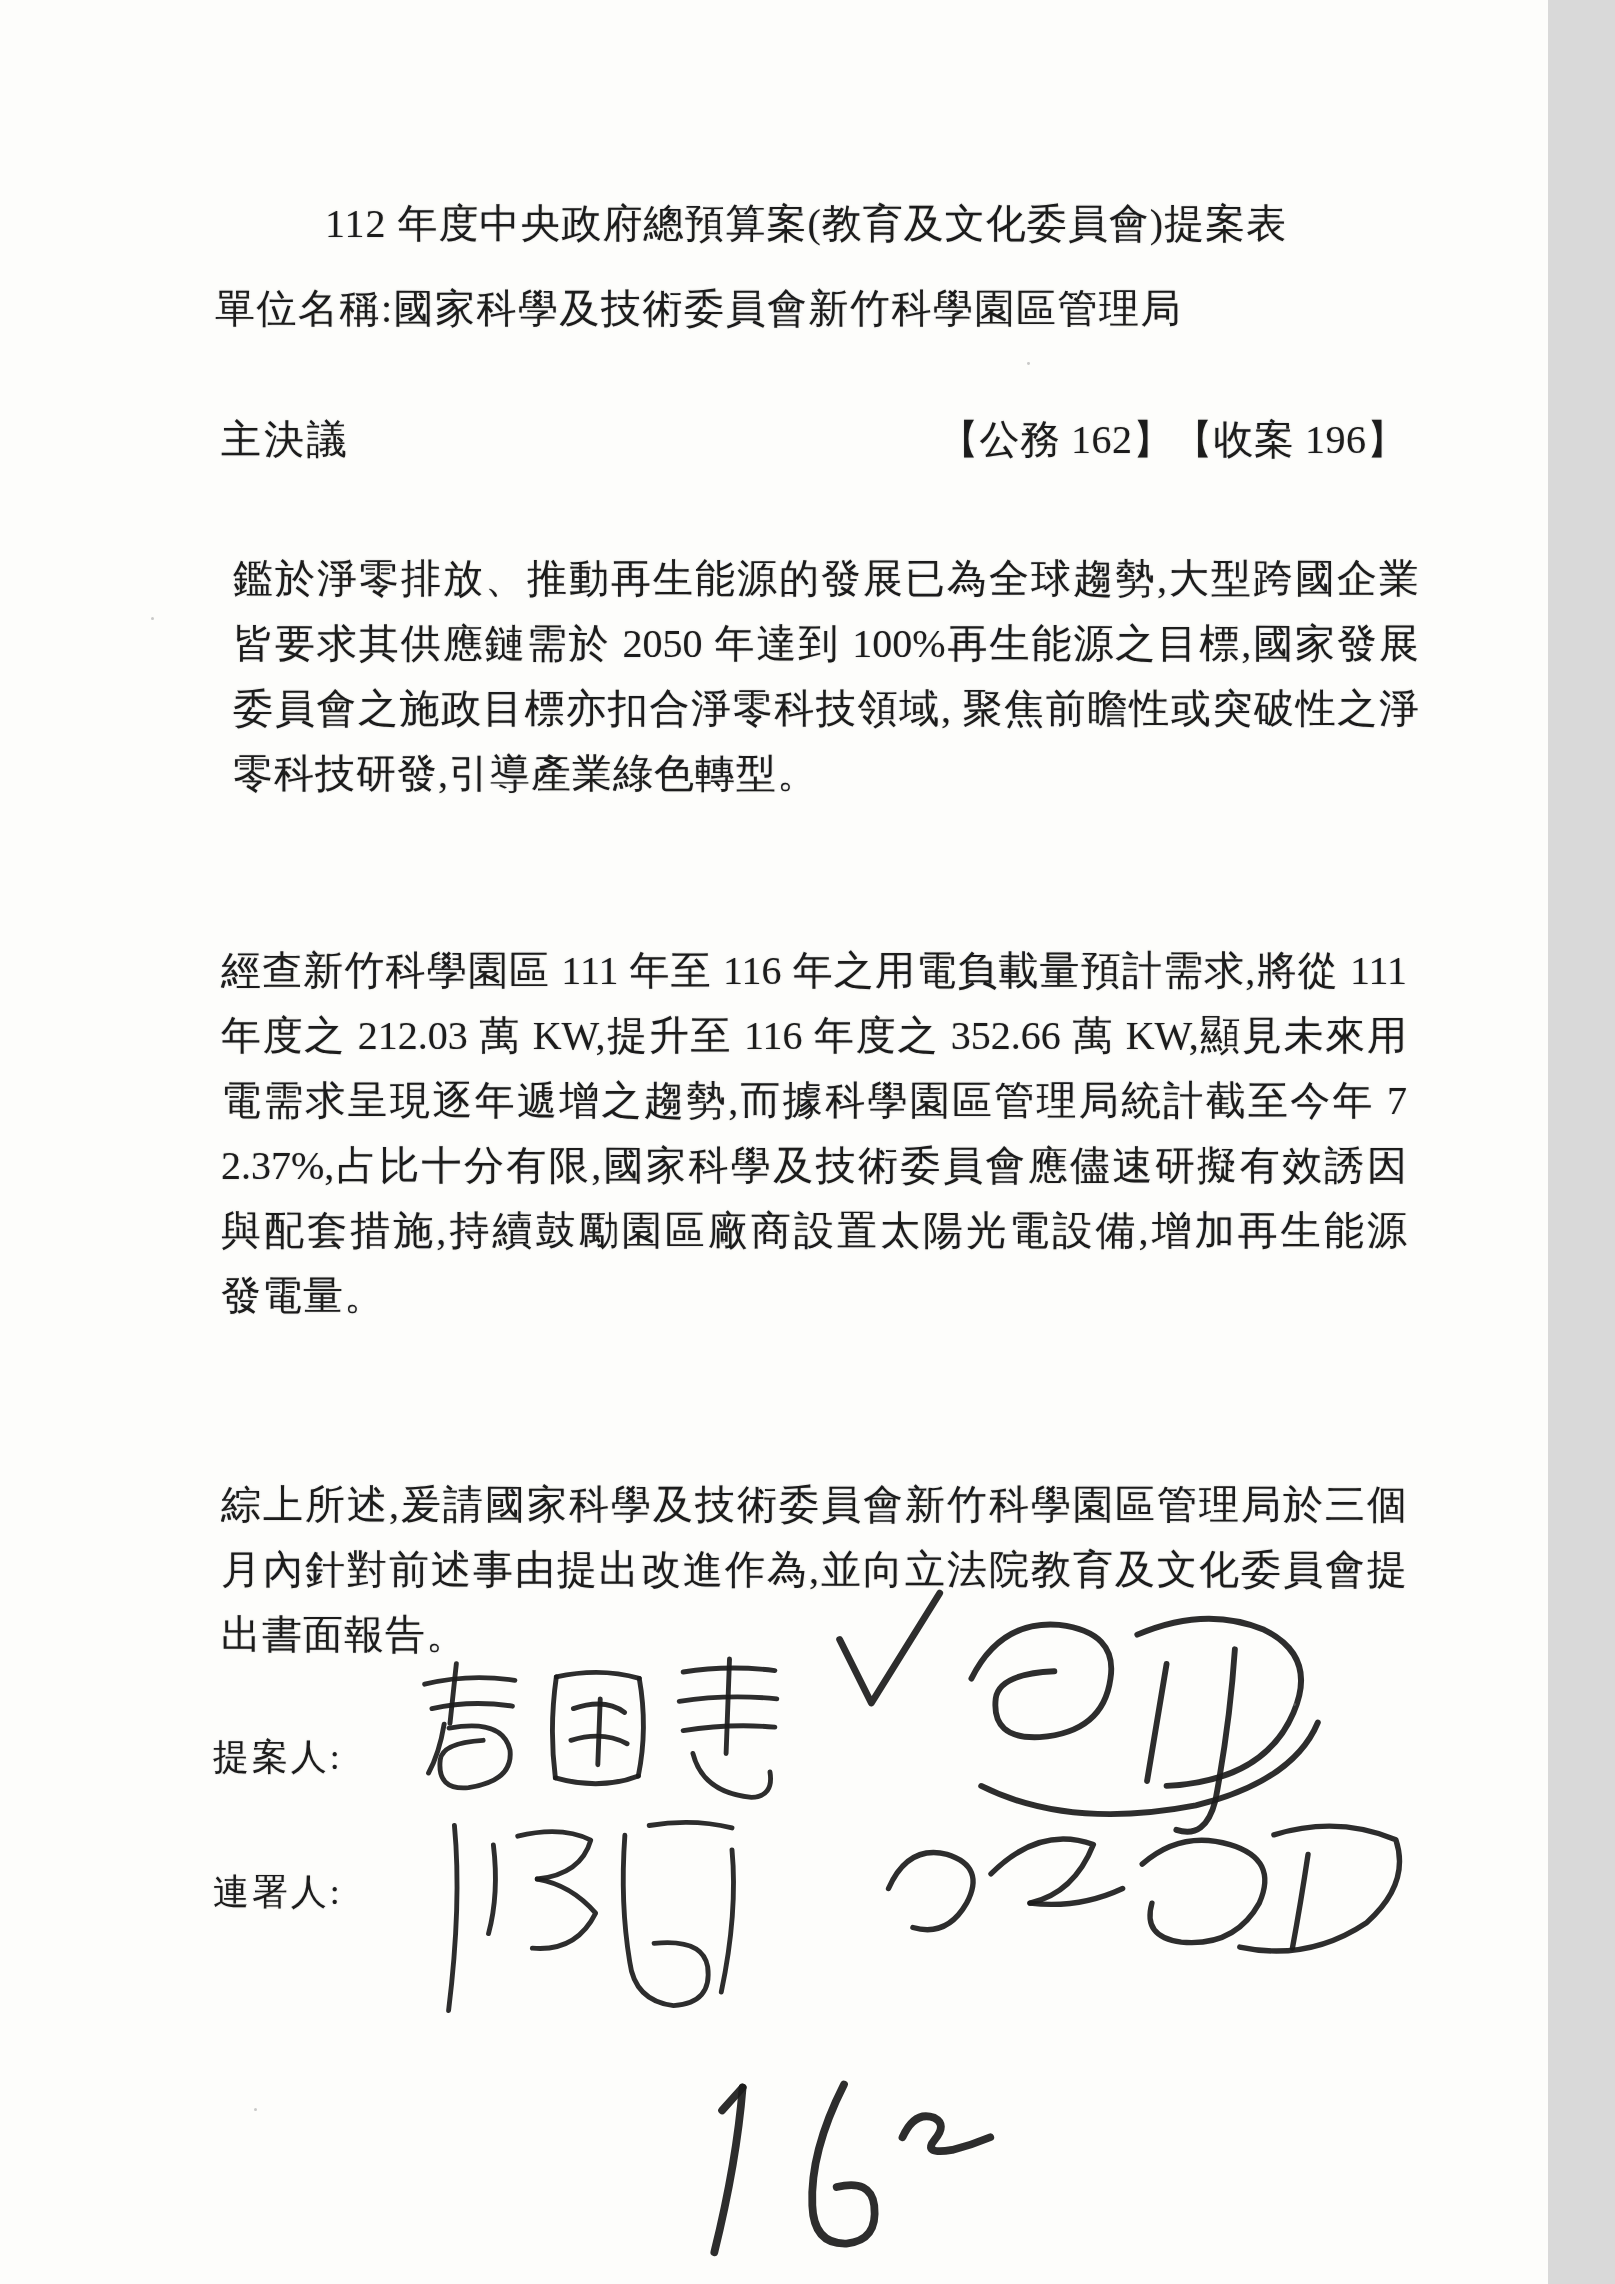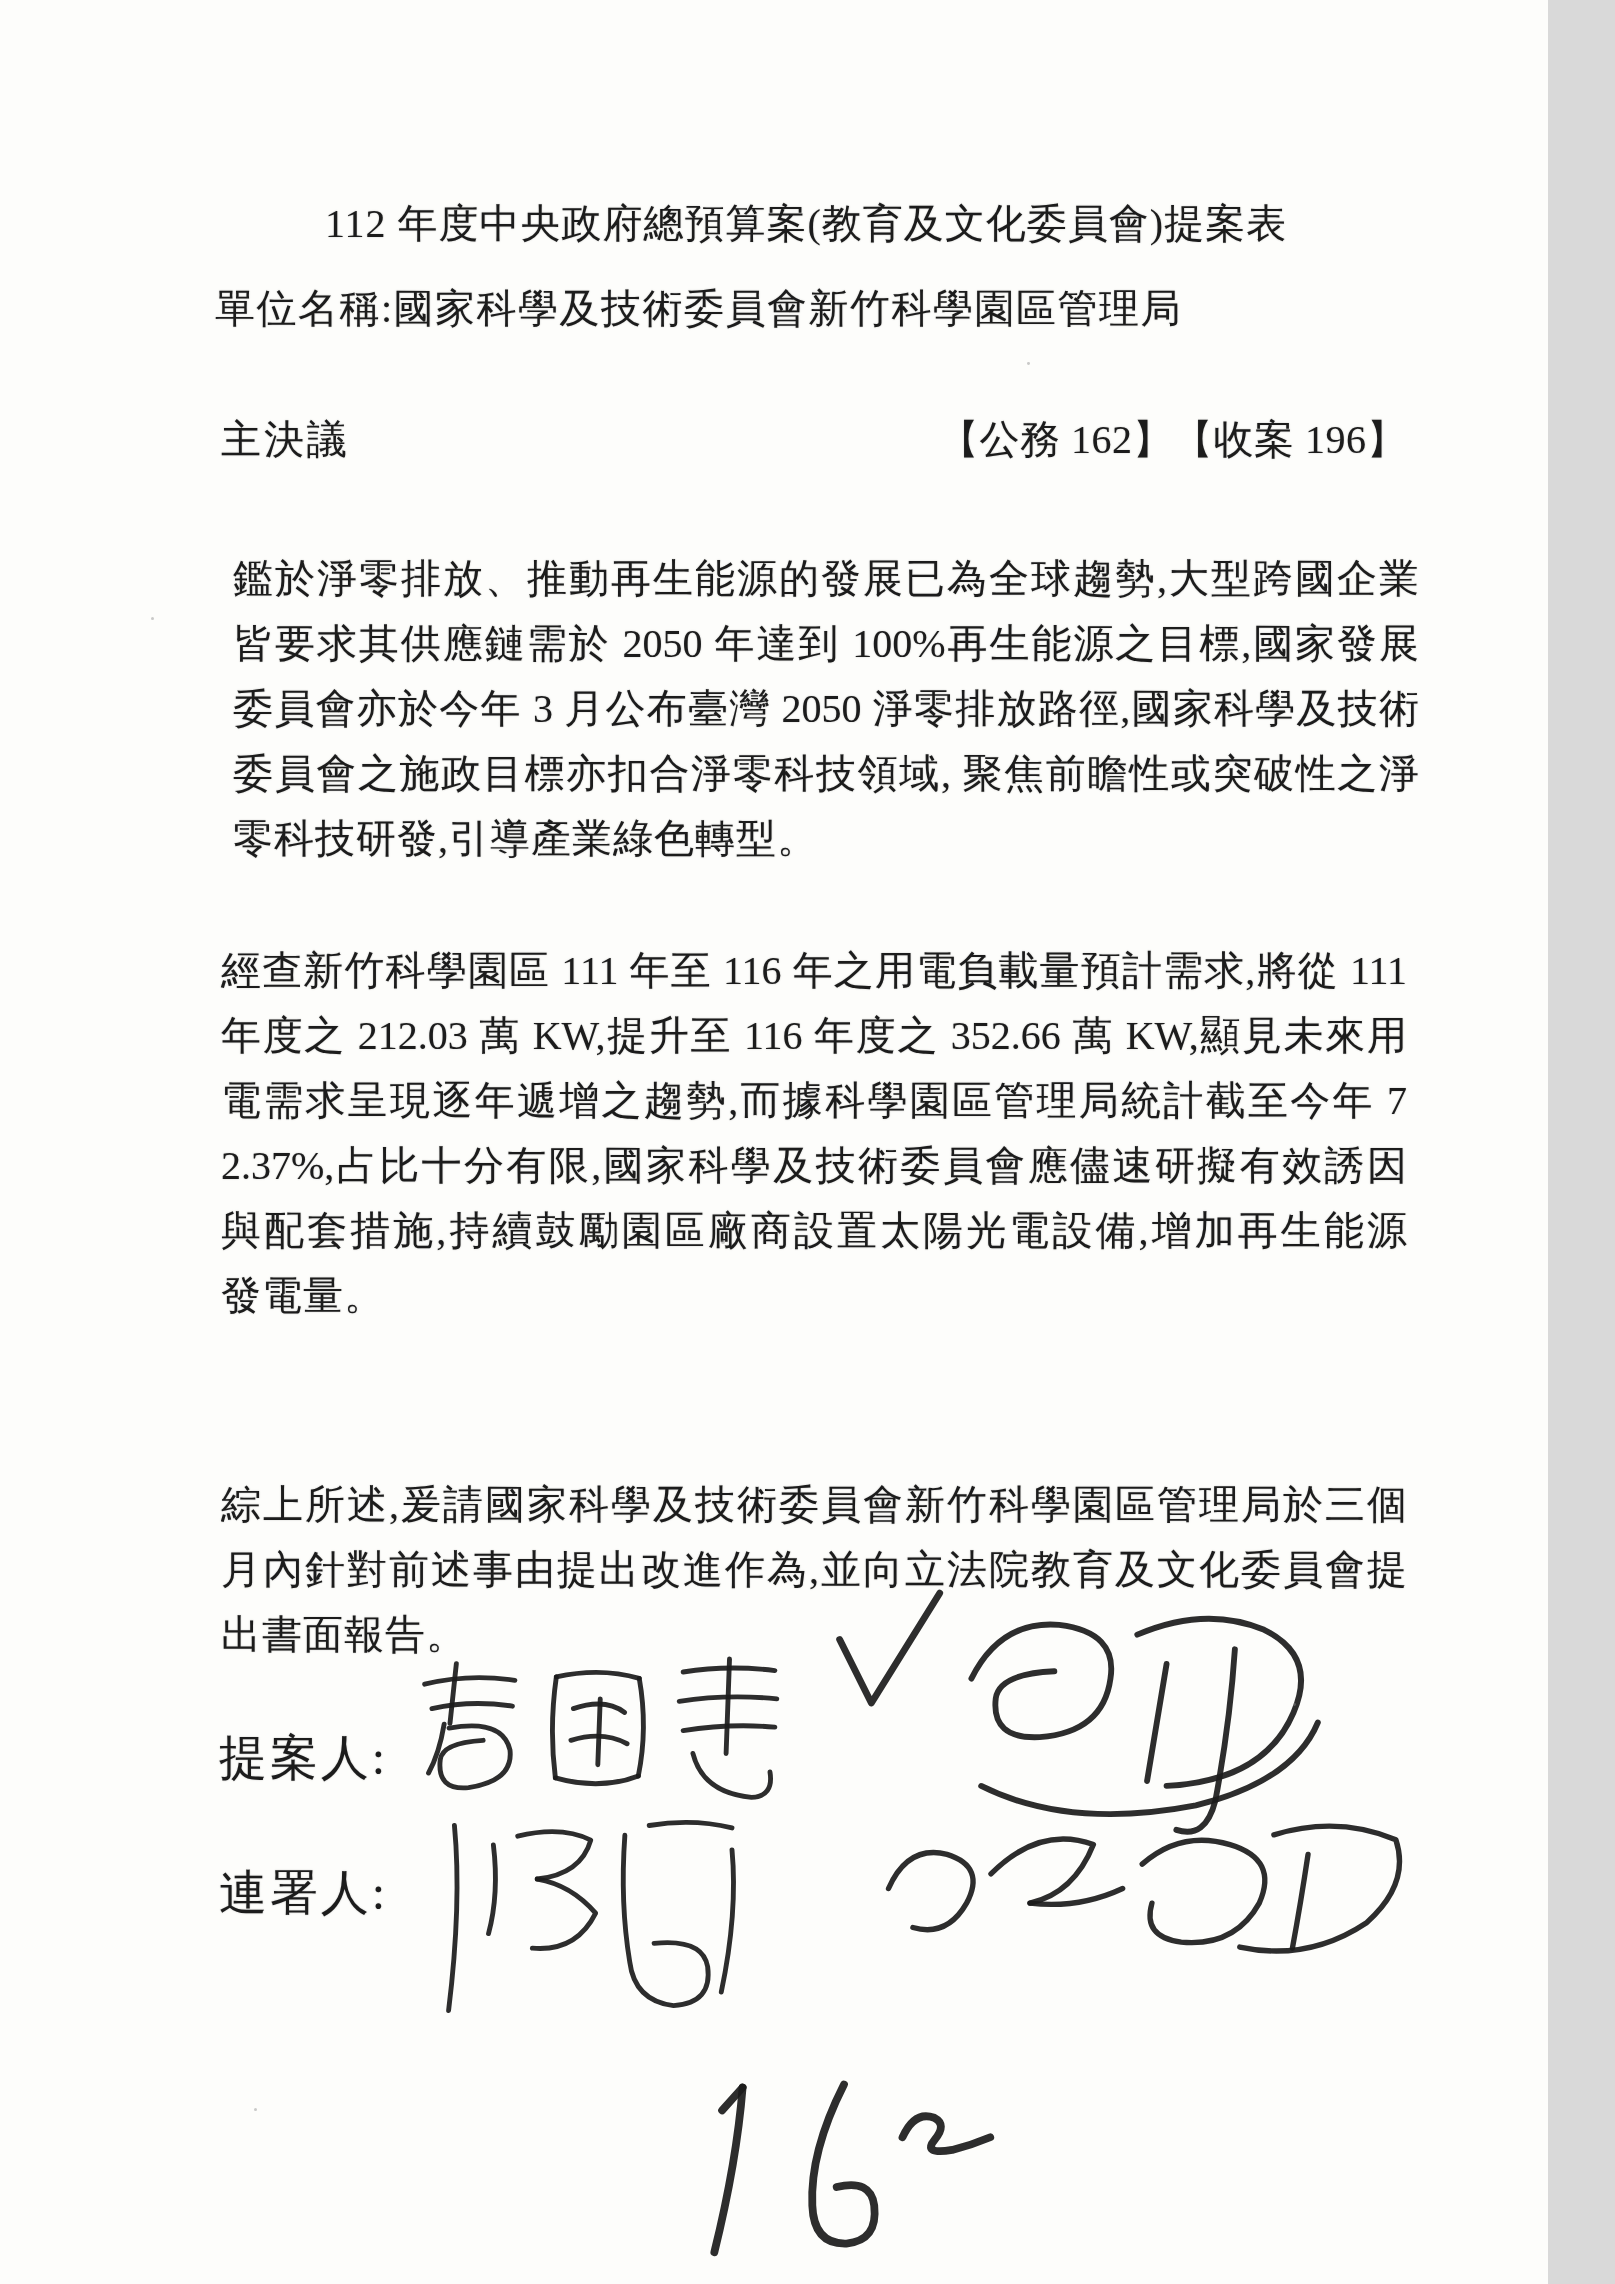--- a/index.html
+++ b/index.html
@@ -47,22 +47,22 @@
   }
   .para .line.short {
     text-align-last: left;
     letter-spacing: 1px;
   }
   .para1 { top: 546px; margin-left: 12px; }
   .para2 { top: 938px; }
   .para3 { top: 1472px; }
   .sign-label {
     position: absolute;
-    left: 219px;
-    font-size: 48px; line-height: 59px;
+    left: 213px;
+    font-size: 36px; line-height: 59px;
     letter-spacing: 2.9px;
     white-space: pre;
   }
   .proposer-label { top: 1728px; }
   .cosigner-label { top: 1863px; }
   .sig { position: absolute; }
   .sig svg, .pagenum svg { display: block; }
   .sig path, .pagenum path {
     fill: none;
     stroke: #1b1b1b;
@@ -87,21 +87,20 @@
   <div class="unit-line txt">單位名稱:國家科學及技術委員會新竹科學園區管理局</div>
 
   <div class="resolution-row">
     <span class="resolution-label txt">主決議</span>
     <span class="case-stamp txt">【公務 162】【收案 196】</span>
   </div>
 
   <div class="para para1">
     <div class="line txt">鑑於淨零排放、推動再生能源的發展已為全球趨勢,大型跨國企業</div>
     <div class="line txt">皆要求其供應鏈需於 2050 年達到 100%再生能源之目標,國家發展</div>
-    <div class="line txt">委員會亦於今年 3 月公布臺灣 2050 淨零排放路徑,國家科學及技術</div>
     <div class="line txt">委員會之施政目標亦扣合淨零科技領域, 聚焦前瞻性或突破性之淨</div>
     <div class="line short txt">零科技研發,引導產業綠色轉型。</div>
   </div>
 
   <div class="para para2">
     <div class="line txt">經查新竹科學園區 111 年至 116 年之用電負載量預計需求,將從 111</div>
     <div class="line txt">年度之 212.03 萬 KW,提升至 116 年度之 352.66 萬 KW,顯見未來用</div>
     <div class="line txt">電需求呈現逐年遞增之趨勢,而據科學園區管理局統計截至今年 7</div>
     <div class="line txt">2.37%,占比十分有限,國家科學及技術委員會應儘速研擬有效誘因</div>
     <div class="line txt">與配套措施,持續鼓勵園區廠商設置太陽光電設備,增加再生能源</div>

